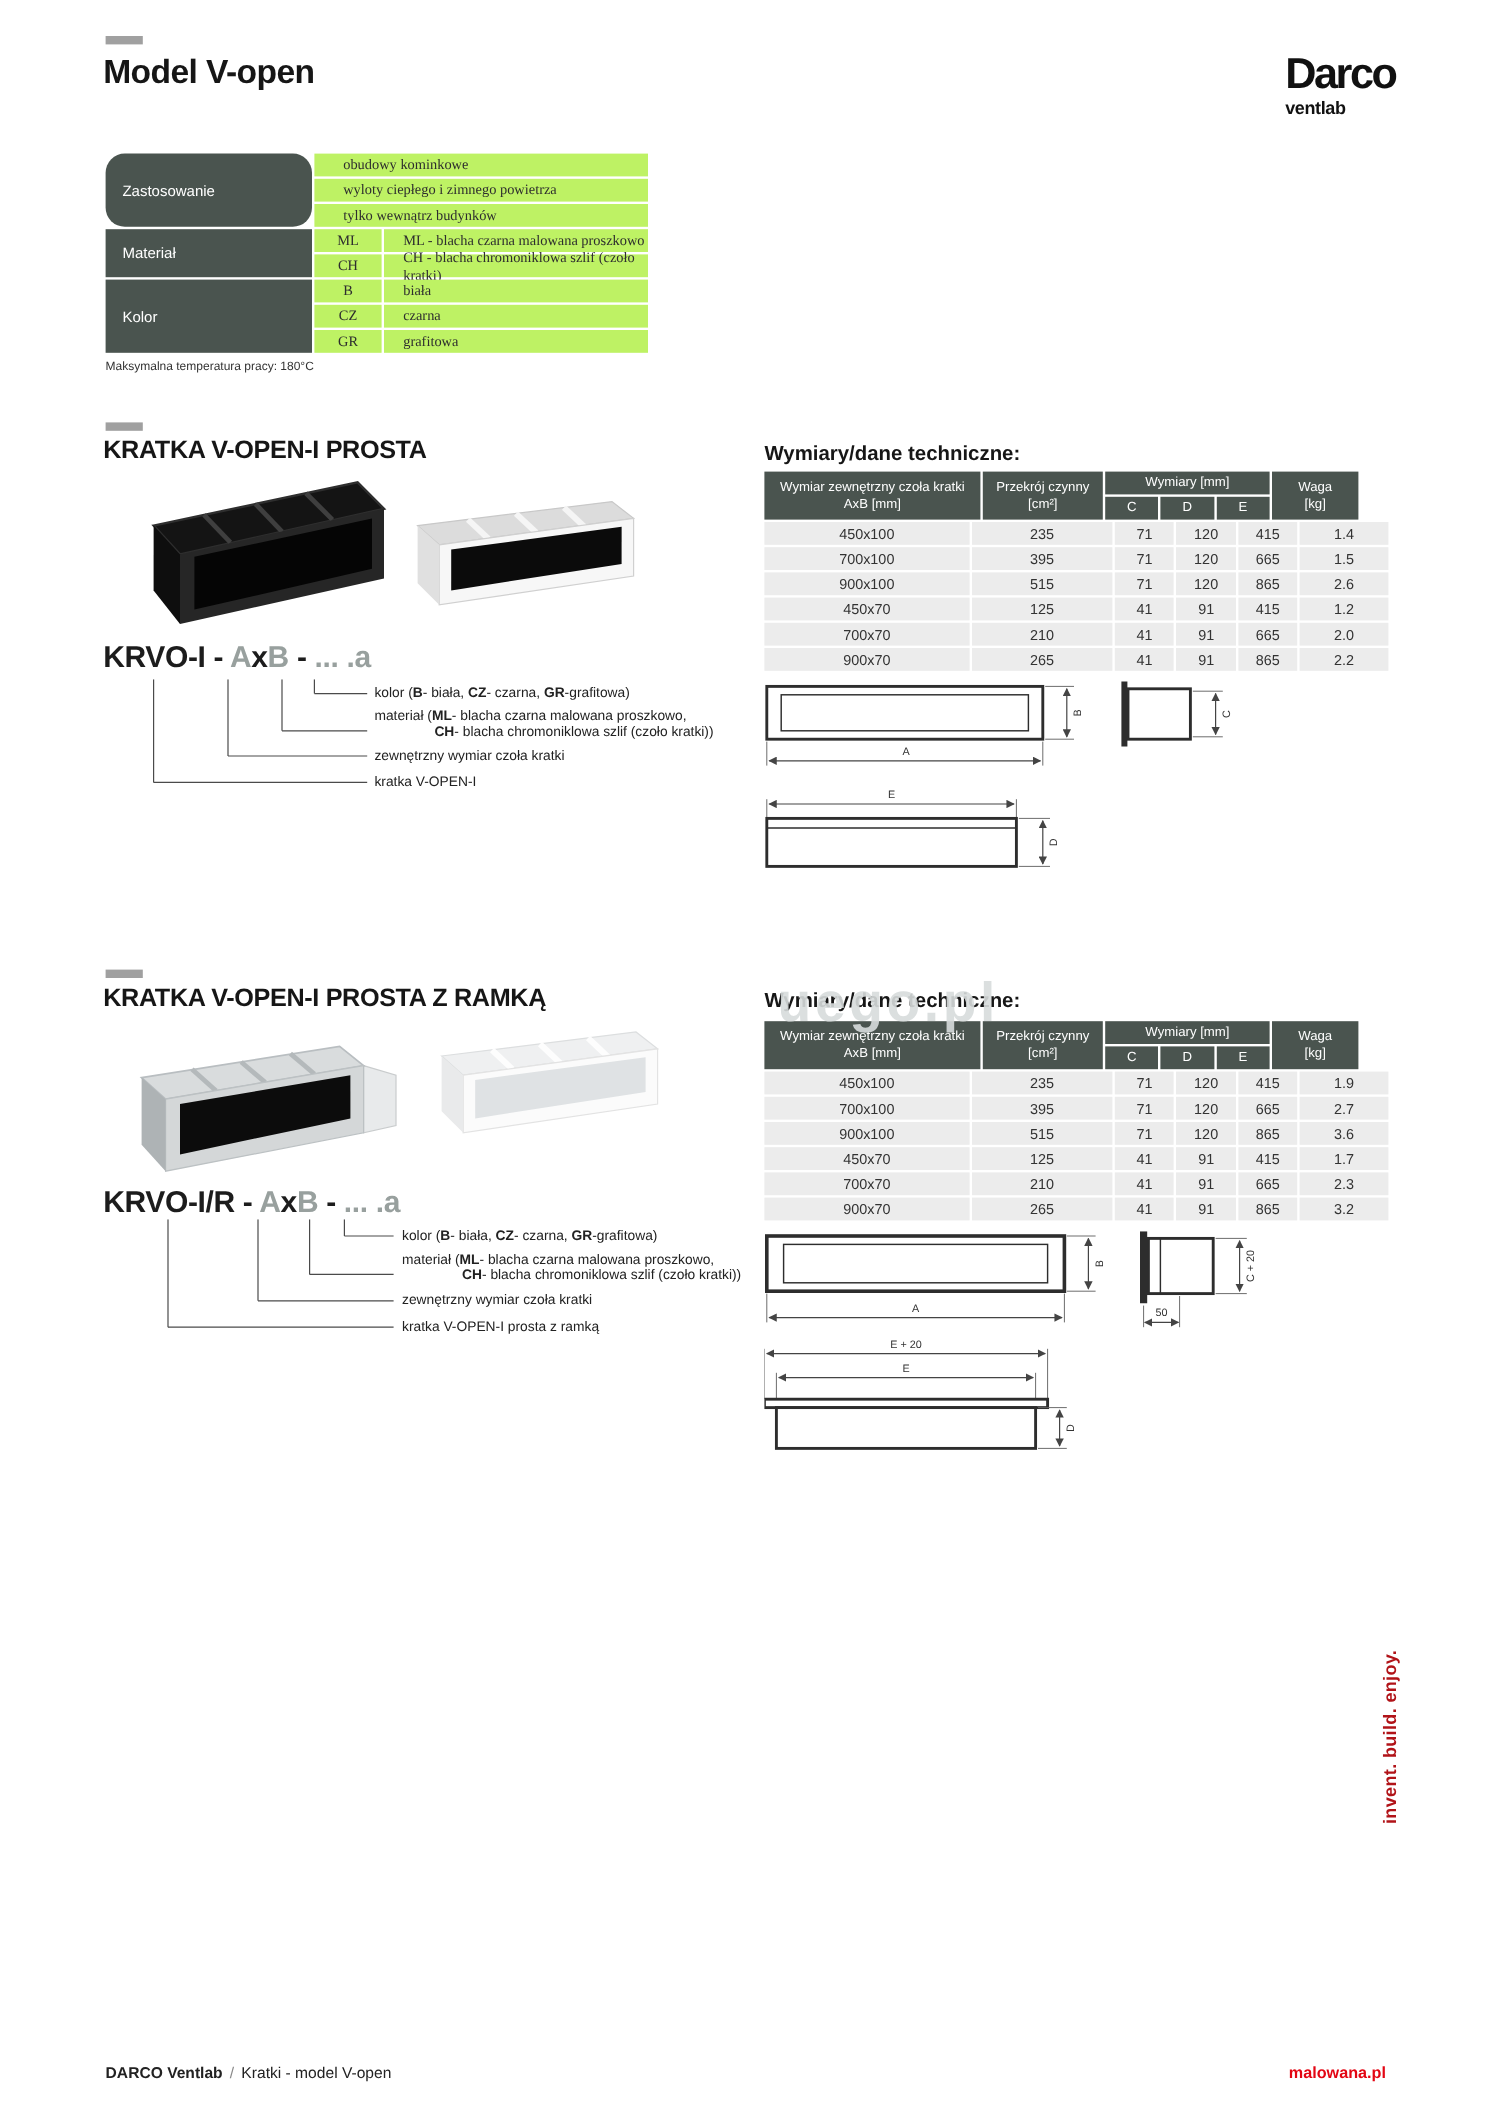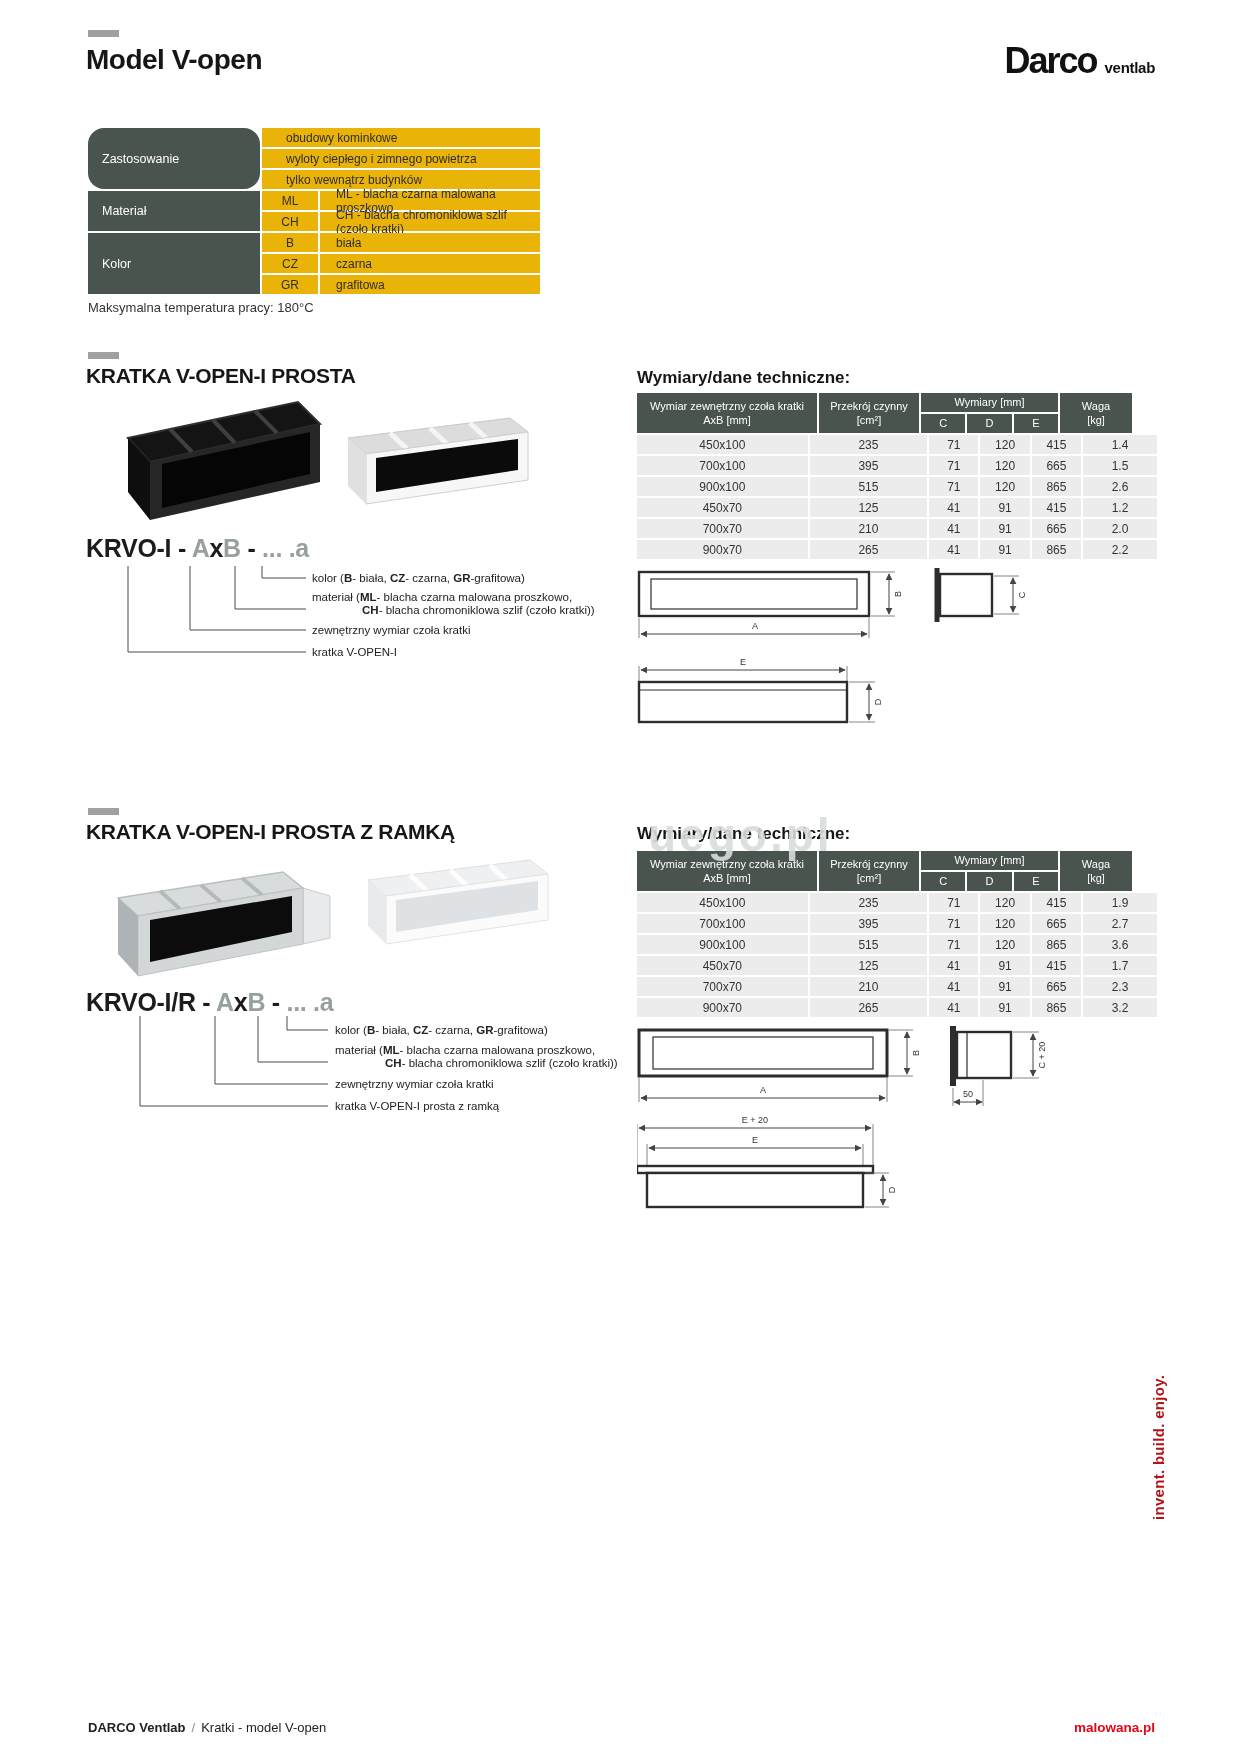--- a/index.html
+++ b/index.html
@@ -8,37 +8,37 @@
     position:relative; width:1241px; height:1755px; margin:0 auto;
     background:#ffffff; overflow:hidden;
     font-family:"Liberation Sans", sans-serif; color:#2d2d2d;
   }
   .dash { position:absolute; width:31px; height:7px; background:#a0a0a0; }
   .h1 { position:absolute; font-size:28px; font-weight:800; letter-spacing:-0.5px; color:#161616; }
   .h2 { position:absolute; font-size:21px; font-weight:800; letter-spacing:-0.3px; color:#161616; }
   .h3 { position:absolute; font-size:17px; font-weight:800; color:#161616; }
 
   
-  .logo { position:absolute; top:40px; right:86px; display:flex; align-items:baseline; }
+  .logo { position:absolute; top:40px; right:86px; display:flex; align-items:baseline;flex-direction:column; }
   .logo-main { font-size:36px; font-weight:900; letter-spacing:-2px; color:#111; }
   .logo-sub  { font-size:15px; font-weight:700; letter-spacing:-0.3px; color:#111; margin-left:8px; }
 
   
   .props { position:absolute; left:88px; top:128px; width:452px; }
   .pgroup { display:flex; margin-bottom:2px; }
   .plabel { width:172px; background:#4a544f; color:#fff; font-size:12.5px;
             display:flex; align-items:center; padding-left:14px; margin-right:2px; }
   .prows { flex:1; display:flex; flex-direction:column; }
   .prow { display:flex; height:19px; margin-bottom:2px; }
   .prow:last-child { margin-bottom:0; }
-  .pcell { background:#eab308; font-size:12px; color:#2e2e2e; display:flex; align-items:center; }
+  .pcell { background:#bef264; font-size:12px; color:#2e2e2e; display:flex; align-items:center;font-family:Liberation Serif, serif; }
   .pcell.merged { flex:1; padding-left:24px; }
   .pcell.code { width:56px; justify-content:center; margin-right:2px; }
   .pcell.desc { flex:1; padding-left:16px; }
-  .note { position:absolute; left:88px; top:300px; font-size:13px; color:#333; }
+  .note { position:absolute; left:88px; top:300px; font-size:10px; color:#333; }
 
   
   .pcode { position:absolute; font-size:25px; font-weight:800; letter-spacing:-0.3px; color:#1c1c1c; white-space:nowrap; }
   .pcode .seg-gray { color:#98a09e; }
   .ann { position:absolute; font-size:11.5px; color:#222; white-space:nowrap; }
   .ann .seg-b { font-weight:700; }
   .conn { position:absolute; }
   .conn line { stroke:#4a4a4a; stroke-width:1; }
 
   

